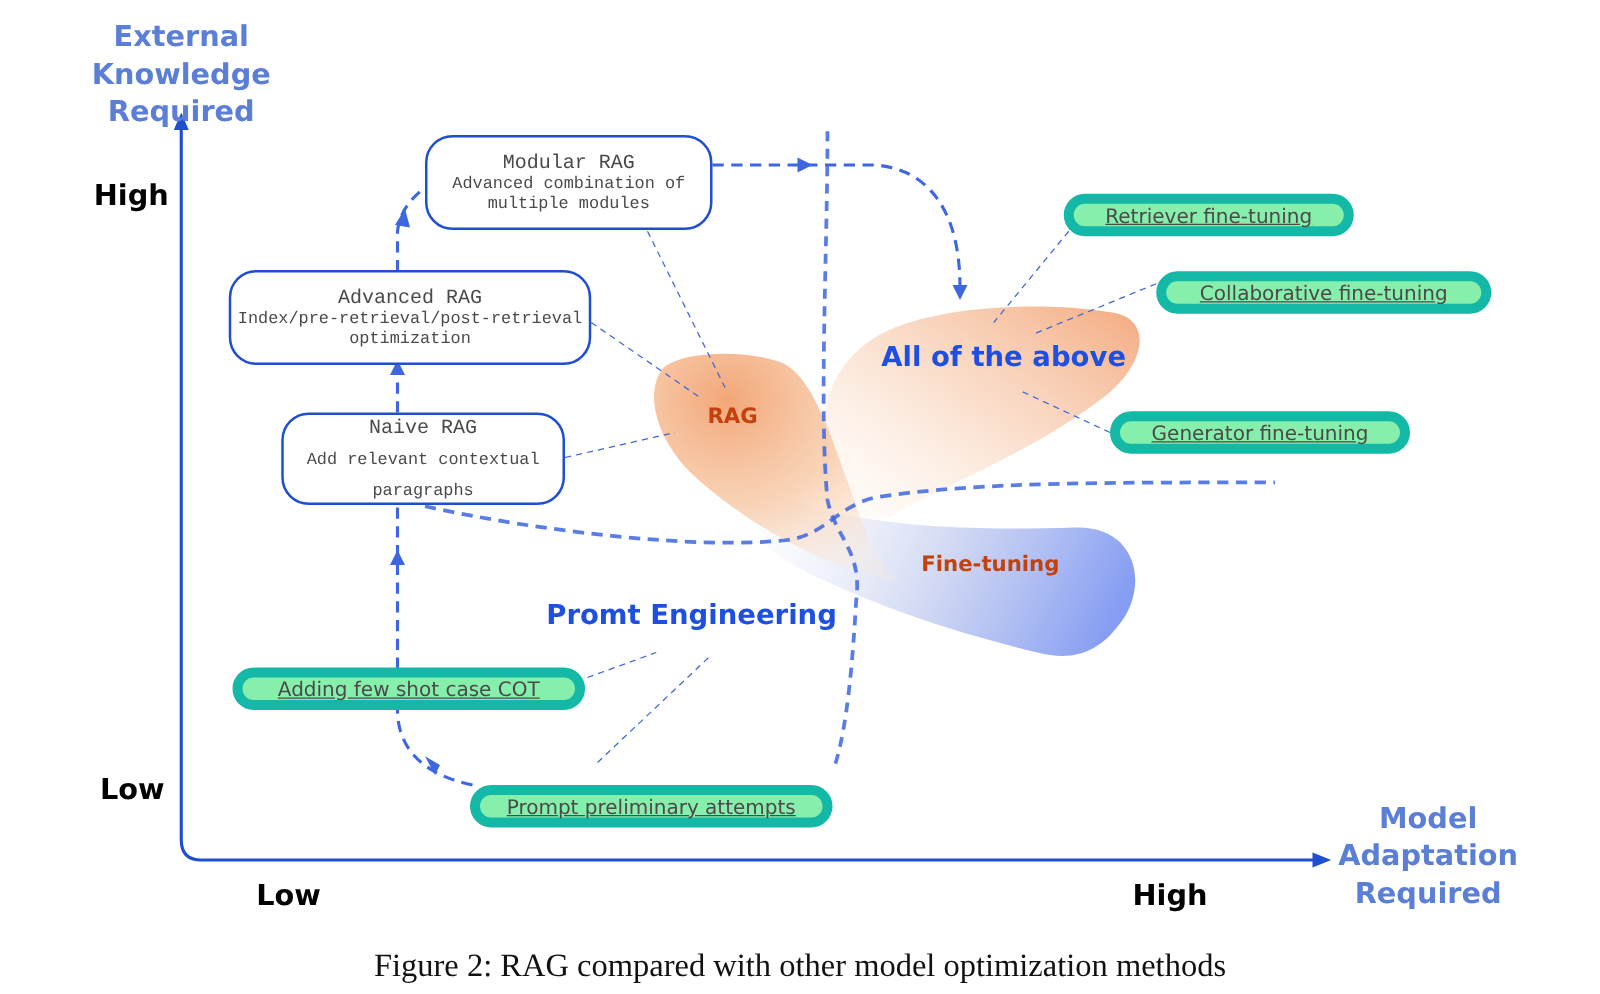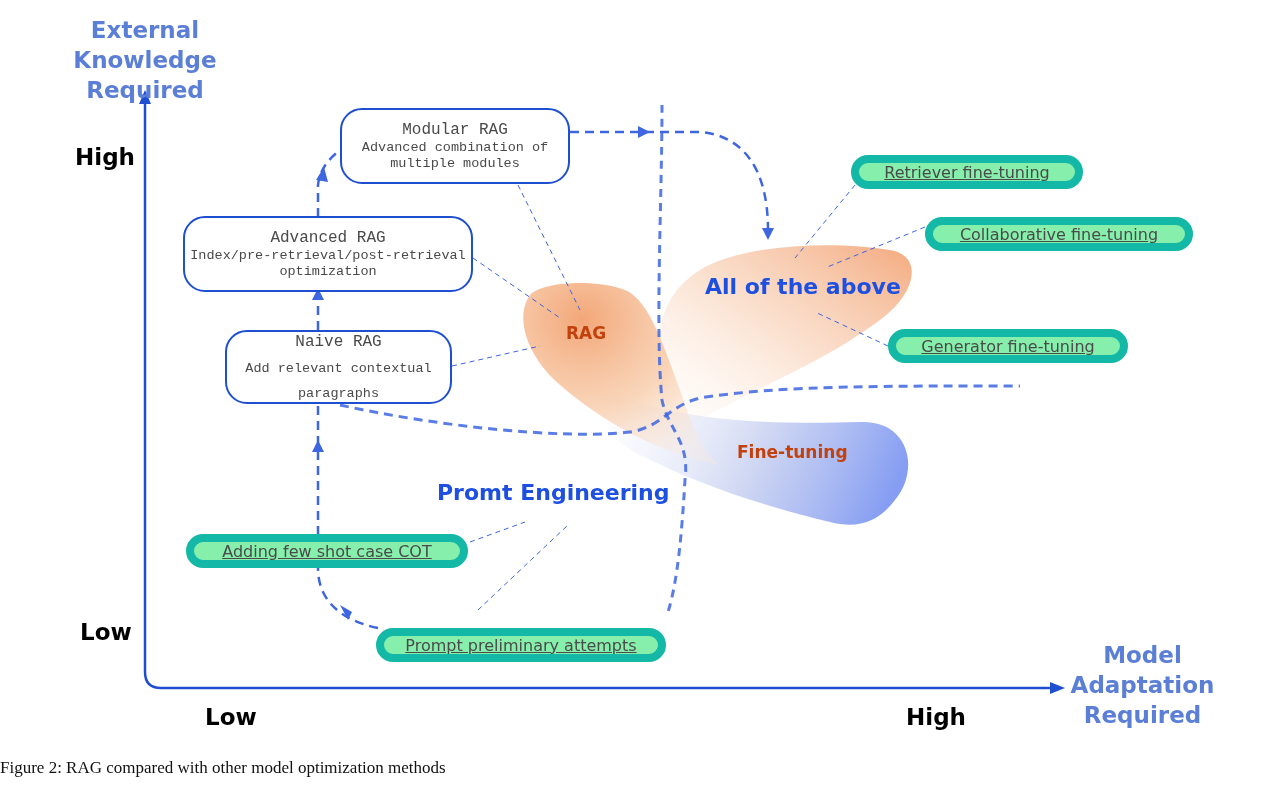--- a/index.html
+++ b/index.html
@@ -12,21 +12,21 @@
 
   .node { position: absolute; border: 2px solid #1f4fd1; border-radius: 22px; background: #fff; box-sizing: border-box; text-align: center; color: #4a4a4a; font-family: Liberation Mono, monospace; display: flex; flex-direction: column; justify-content: center; align-items: center; }
   .node .t { font-size: 16px; line-height: 20px; }
   .node .s { font-size: 13.5px; line-height: 16px; }
   .pill { position: absolute; border: 8px solid #14b8a6; border-radius: 18px; background: #86efac; box-sizing: border-box; color: #4a4a4a; font-family: "DejaVu Sans", sans-serif; font-size: 16px; display: flex; align-items: center; justify-content: center; white-space: nowrap; text-decoration: underline; }
 
   .region-label { position: absolute; font-weight: bold; font-family: "DejaVu Sans", sans-serif; white-space: nowrap; }
   .blue-label { color: #1d4fe0; font-size: 22px; }
   .orange-label { color: #c2410c; font-size: 17px; }
 
-  .caption { position: absolute; left: 0; width: 1280px; top: 758px; text-align: left; font-family: "Liberation Serif", "DejaVu Serif", serif; font-size: 17px; color: #111; }
+  .caption { position: absolute; left: 0; width: 1280px; top: 758px; text-align: center; font-family: "Liberation Serif", "DejaVu Serif", serif; font-size: 26px; color: #111; }
 </style>
 </head>
 <body>
 
 <div id="stage">
 
   <svg class="layer" width="1280" height="795" viewBox="0 0 1280 795">
     <defs>
       <radialGradient id="ragGrad" cx="0.3" cy="0.2" r="0.9">
         <stop offset="0" stop-color="#f2a271" stop-opacity="0.95"></stop>

